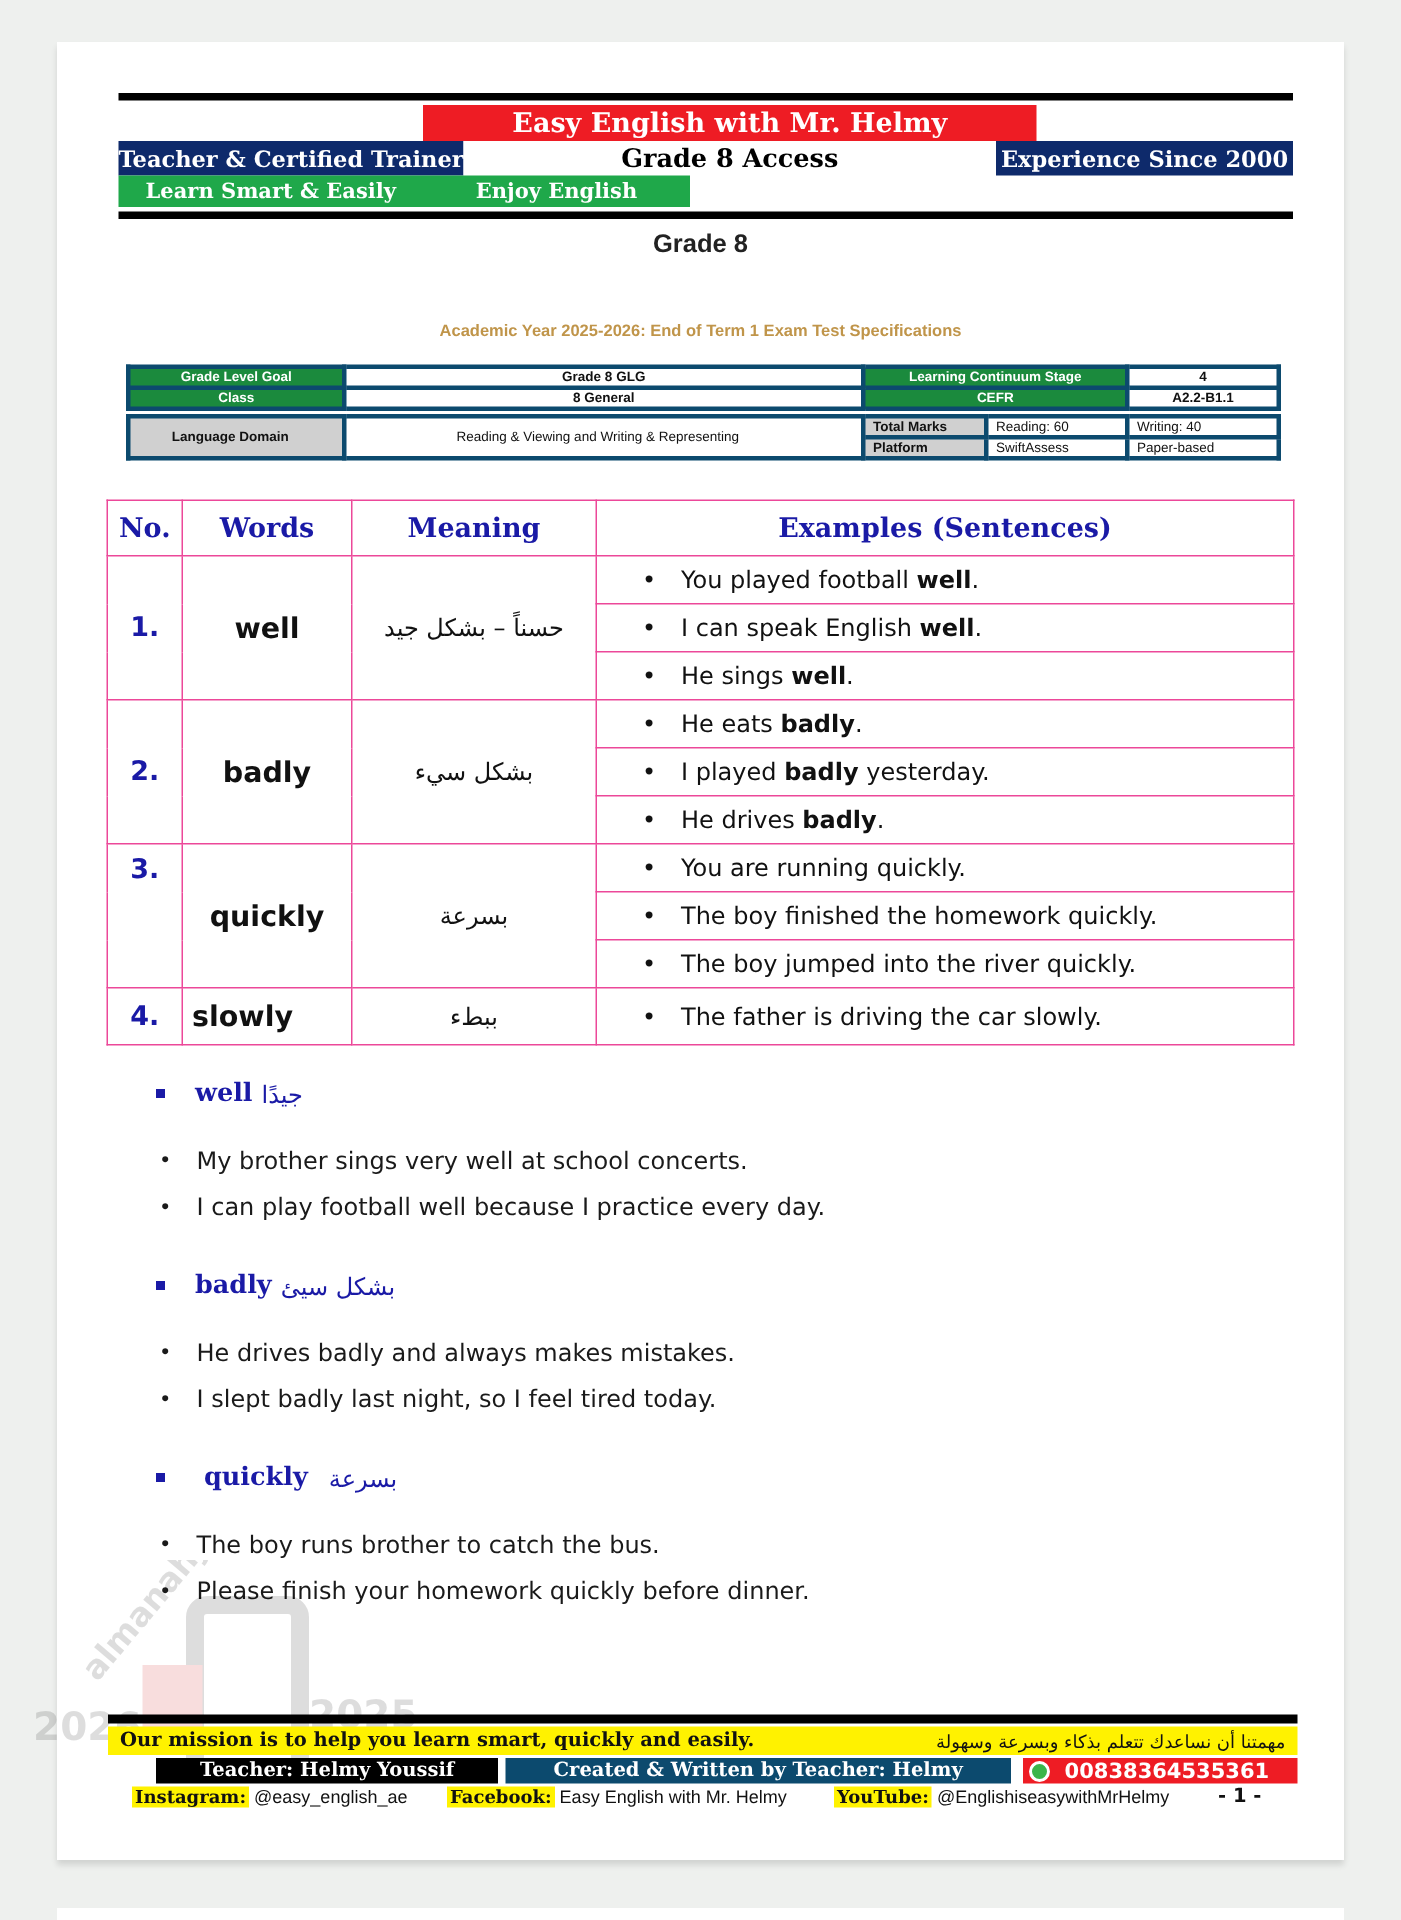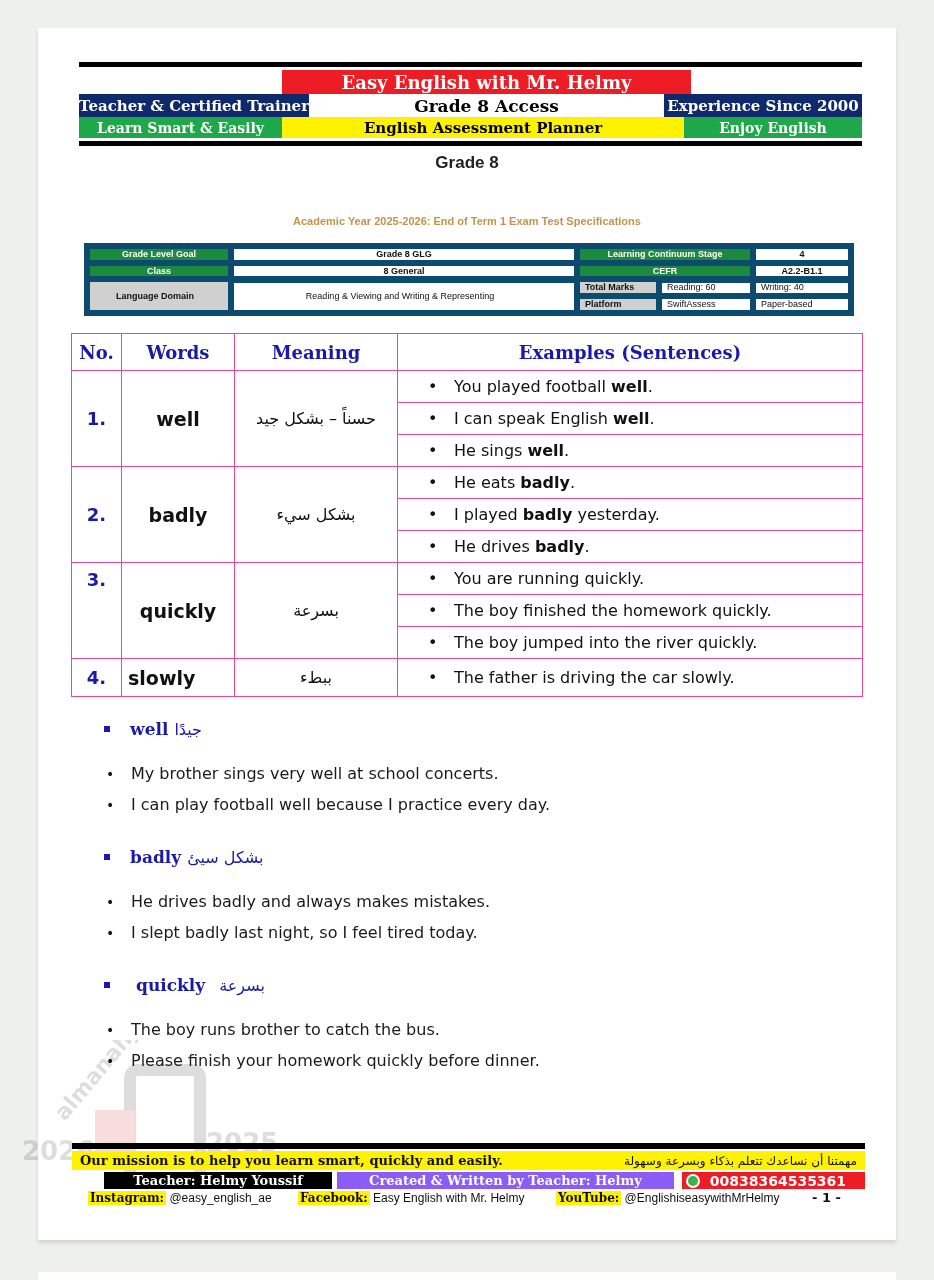--- a/index.html
+++ b/index.html
@@ -22,21 +22,21 @@
   .row3 { top: 117px; height: 21px; font-size: 14px; }
   .row3 .c1 { width: 203px; background: #1fa84a; color: #fff; }
   .row3 .c2 { width: 402px; background: #fff200; color: #000; font-size: 15px; }
   .row3 .c3 { width: 178px; background: #1fa84a; color: #fff; }
 
   .grade-title { position: absolute; left: 0; width: 934px; top: 153px; text-align: center; font-family: "Liberation Sans", sans-serif; font-weight: bold; font-size: 17px; color: #222; }
   .ay-title { position: absolute; left: 0; width: 934px; top: 215px; text-align: center; font-family: "Liberation Sans", sans-serif; font-weight: bold; font-size: 11px; color: #c0954a; }
 
   
   .spec { position: absolute; border-collapse: collapse; font-family: "Liberation Sans", sans-serif; font-size: 9px; font-weight: bold; }
-  .spec td { border: 6px solid #0c4a6e; height: 12px; line-height: 11px; text-align: center; padding: 0 13px; }
+  .spec td { border: 3px solid #0c4a6e; height: 12px; line-height: 11px; text-align: center; padding: 0 13px; }
   .spec .g { background: #1b8a3d; color: #fff; }
   .spec2 td { font-weight: normal; text-align: left; padding-left: 5px; }
   .spec2 .lbl { background: #d0d0d0; font-weight: bold; text-align: center; }
   .spec2 .lbl2 { background: #d0d0d0; font-weight: bold; }
 
   
   .vocab { position: absolute; left: 71px; top: 333px; width: 792px; border-collapse: collapse; }
   .vocab th, .vocab td { border: 1px solid #ec4899; }
   .vocab th { height: 37px; font-family: "DejaVu Serif", serif; font-weight: bold; font-size: 18px; color: #1a1aa6; }
   .vocab td.no { width: 50px; font-family: "DejaVu Sans", sans-serif; font-weight: bold; font-size: 18px; color: #1a1aa6; text-align: center; }
@@ -57,21 +57,21 @@
   
   .wm { position: absolute; left: 10px; top: 1040px; width: 270px; height: 240px; opacity: 0.13; pointer-events: none; }
 
   
   .f-rule { position: absolute; left: 72px; top: 1143px; width: 793px; height: 6px; background: #000; }
   .f-row1 { position: absolute; left: 72px; top: 1151px; width: 793px; height: 19px; background: #fff200; display: flex; align-items: center; justify-content: space-between; padding: 0 8px; }
   .f-row1 .en { font-family: "DejaVu Serif", serif; font-weight: bold; font-size: 13px; }
   .f-row1 .ar { font-family: "DejaVu Sans", sans-serif; font-size: 12px; direction: rtl; }
   .f-row2 { position: absolute; left: 72px; top: 1172px; width: 793px; height: 17px; display: flex; padding-left: 32px; }
   .f-row2 .t { width: 238px; background: #000; color: #fff; font-family: "DejaVu Serif", serif; font-weight: bold; font-size: 13px; display:flex; align-items:center; justify-content:center; }
-  .f-row2 .c { margin-left: 5px; width: 351px; background: #8b5cf6; color: #fff; font-family: "DejaVu Serif", serif; font-weight: bold; font-size: 13px; display:flex; align-items:center; justify-content:center; }
+  .f-row2 .c { margin-left: 5px; width: 351px; background: #0c4a6e; color: #fff; font-family: "DejaVu Serif", serif; font-weight: bold; font-size: 13px; display:flex; align-items:center; justify-content:center; }
   .f-row2 .p { margin-left: 8px; width: 191px; background: #ee1c24; color: #fff; font-family: "DejaVu Sans", sans-serif; font-weight: bold; font-size: 14px; display:flex; align-items:center; justify-content:flex-start; padding-left: 4px; }
   .wa { width: 14px; height: 14px; border-radius: 50%; background: #3bb54a; border: 2px solid #fff; margin-right: 10px; display:inline-block; }
   .f-row3 { position: absolute; left: 72px; top: 1190px; width: 793px; height: 18px; font-family: "Liberation Sans", sans-serif; font-size: 12px; }
   .f-row3 .lab { background: #fff200; font-family: "DejaVu Serif", serif; font-weight: bold; font-size: 12px; padding: 0 2px; }
   .f-row3 span.grp { position: absolute; top: 1px; white-space: nowrap; }
   .pg { position: absolute; top: 0; font-family: "DejaVu Sans", sans-serif; font-weight: bold; font-size: 13px; }
 </style>
 </head>
 <body>
 
@@ -80,21 +80,20 @@
 
 <div class="hdr-rule" style="top:62px;"></div>
 <div class="h-title">Easy English with Mr. Helmy</div>
 <div class="hdr-row row2">
   <div class="hdr-cell c1">Teacher &amp; Certified Trainer</div>
   <div class="hdr-cell c2">Grade 8 Access</div>
   <div class="hdr-cell c3">Experience Since 2000</div>
 </div>
 <div class="hdr-row row3">
   <div class="hdr-cell c1">Learn Smart &amp; Easily</div>
-  <div class="hdr-cell c2">English Assessment Planner</div>
   <div class="hdr-cell c3">Enjoy English</div>
 </div>
 <div class="hdr-rule" style="top:141px;"></div>
 
 <div class="grade-title">Grade 8</div>
 <div class="ay-title">Academic Year 2025-2026: End of Term 1 Exam Test Specifications</div>
 
 <table class="spec" style="left:84px; top:243px; width:770px;">
   <tbody>
       <tr>

